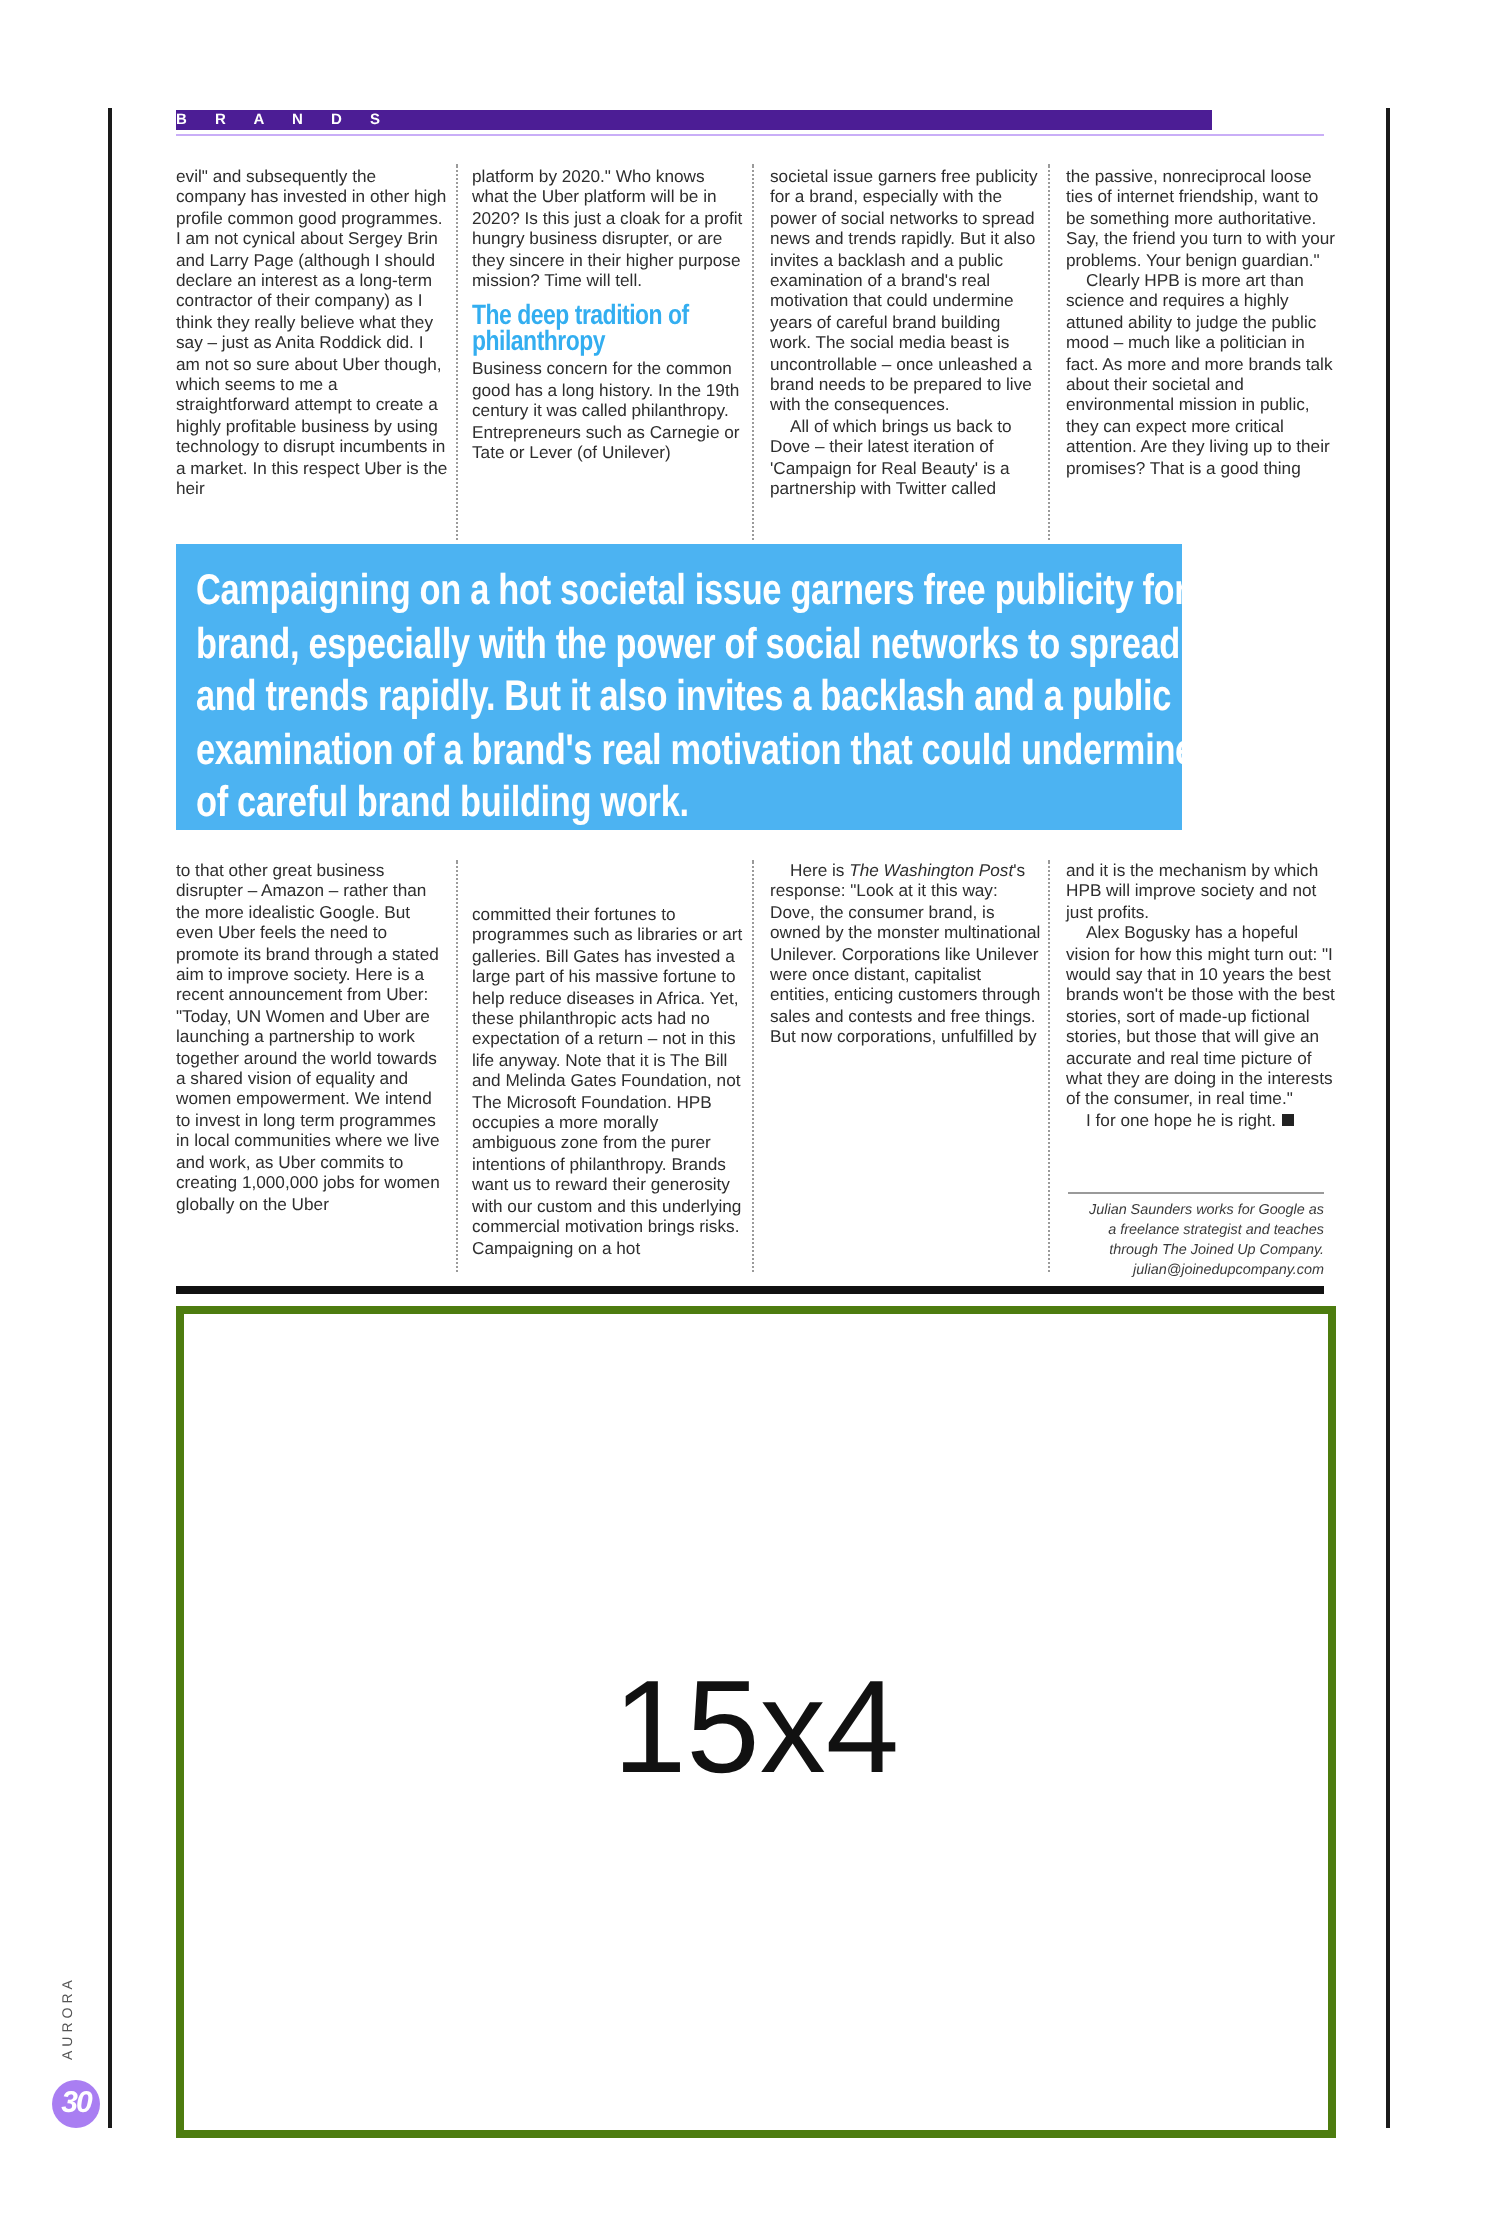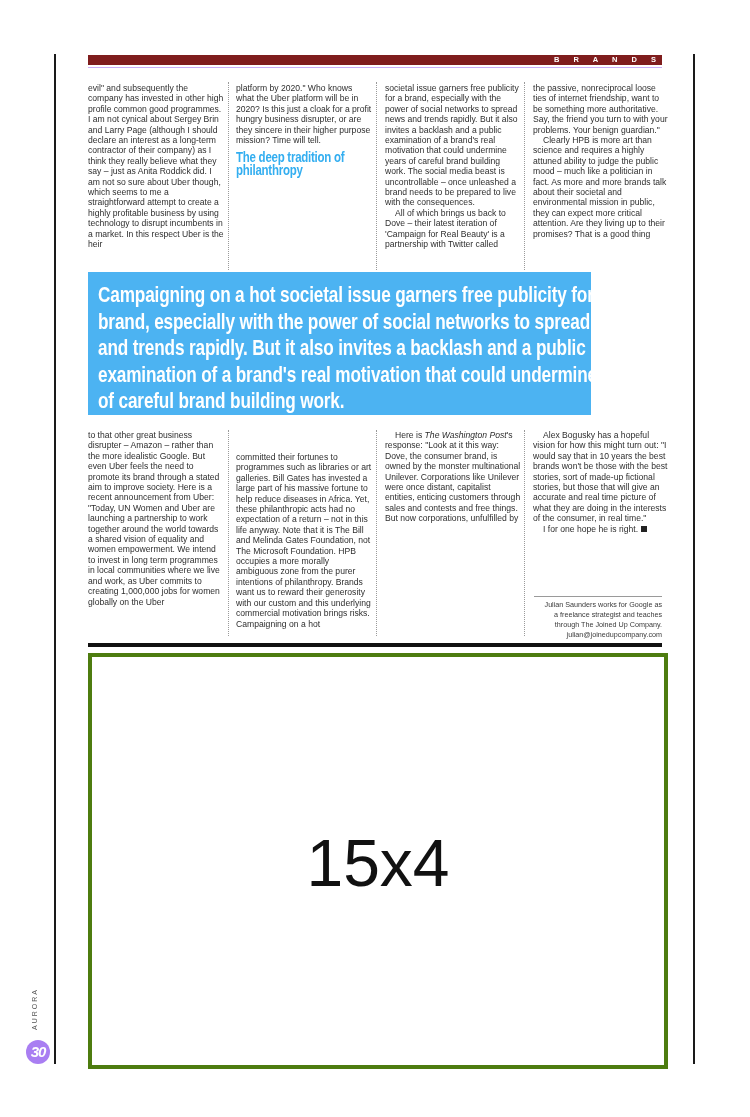--- a/index.html
+++ b/index.html
@@ -1,35 +1,35 @@
 <!DOCTYPE html>
 <html><head>
 <meta charset="utf-8">
 <style>
   html, body { margin:0; padding:0; background:#ffffff; }
   body { width:750px; height:1117px; position:relative; overflow:hidden; font-family:"Liberation Sans", sans-serif; color:#2a2a2a; }
 
   .page-rule-left { position:absolute; left:54px; top:54px; width:2px; height:1010px; background:#1a1a1a; }
   .page-rule-right { position:absolute; left:693px; top:54px; width:2px; height:1010px; background:#1a1a1a; }
 
-  .section-banner { position:absolute; left:88px; top:55px; width:574px; height:10px; background:#7f1d1d; color:#ffffff; font-size:7.5px; font-weight:bold; letter-spacing:6px; text-align:right; line-height:10px; }
+  .section-banner { position:absolute; left:88px; top:55px; width:518px; height:10px; background:#4c1d95; color:#ffffff; font-size:7.5px; font-weight:bold; letter-spacing:6px; text-align:left; line-height:10px; }
   .section-banner-underline { position:absolute; left:88px; top:67px; width:574px; height:1px; background:#c9aef7; }
 
   .col { position:absolute; width:136px; font-size:8.6px; line-height:10.4px; color:#2e2e2e; }
   .col p { margin:0; }
   .col p.indent { text-indent:10px; }
   .col-divider { position:absolute; width:0; border-left:1px dotted #9a9a9a; }
 
   .subhead { font-family:"Liberation Sans", sans-serif; font-weight:bold; color:#33aef0; font-size:14px; line-height:13px; letter-spacing:-0.3px; transform:scaleX(0.82); transform-origin:left; width:170px; margin:6px 0 2px 0; }
 
   .pullquote { position:absolute; left:88px; top:272px; width:503px; height:143px; background:#4cb3f2; box-sizing:border-box; padding:10px 10px 0 10px; }
   .pullquote-text { color:#ffffff; font-weight:bold; font-size:21.5px; line-height:26.5px; letter-spacing:-0.2px; transform:scaleX(0.80); transform-origin:left top; width:690px; font-family:"Liberation Sans", sans-serif; }
 
   .bio-rule { position:absolute; left:534px; top:596px; width:128px; height:1px; background:#9a9a9a; }
-  .bio { position:absolute; left:528px; top:600px; width:134px; font-size:7.2px; line-height:10px; text-align:right; color:#3a3a3a; }
+  .bio { position:absolute; left:528px; top:600px; width:134px; font-size:7.2px; line-height:10px; font-style:italic; text-align:right; color:#3a3a3a; }
 
   .heavy-rule { position:absolute; left:88px; top:643px; width:574px; height:4px; background:#111111; }
 
   .ad-box { position:absolute; left:88px; top:653px; width:572px; height:408px; border:4px solid #4d7c0f; background:#ffffff; }
   .ad-label { position:absolute; left:0; right:0; top:168px; text-align:center; font-size:66px; color:#111111; font-family:"Liberation Sans", sans-serif; }
 
   .folio-mag { position:absolute; left:20px; top:992px; width:40px; font-size:7px; letter-spacing:2px; color:#555; transform:rotate(-90deg); transform-origin:left top; top:1030px; left:31px; }
   .folio-page { position:absolute; left:26px; top:1040px; width:24px; height:24px; border-radius:50%; background:#a97ef2; color:#ffffff; font-weight:bold; font-size:15px; line-height:24px; text-align:center; letter-spacing:-1px;font-style:italic; }
   .square-mark { display:inline-block; width:6px; height:6px; background:#222; margin-left:3px; vertical-align:0px; }
 </style>
@@ -43,20 +43,21 @@
 <div class="section-banner-underline"></div>
 
 <div class="col" style="left:88px; top:83px;">
   <p>evil" and subsequently the company has invested in other high profile common good programmes. I am not cynical about Sergey Brin and Larry Page (although I should declare an interest as a long-term contractor of their company) as I think they really believe what they say – just as Anita Roddick did. I am not so sure about Uber though, which seems to me a straightforward attempt to create a highly profitable business by using technology to disrupt incumbents in a market. In this respect Uber is the heir</p>
 </div>
 <div class="col-divider" style="left:228px; top:82px; height:188px;"></div>
 
 <div class="col" style="left:236px; top:83px;">
   <p>platform by 2020." Who knows what the Uber platform will be in 2020? Is this just a cloak for a profit hungry business disrupter, or are they sincere in their higher purpose mission? Time will tell.</p>
   <div class="subhead">The deep tradition of philanthropy</div>
+  <p>Business concern for the common good has a long history. In the 19th century it was called philanthropy. Entrepreneurs such as Carnegie or Tate or Lever (of Unilever)</p>
 </div>
 <div class="col-divider" style="left:376px; top:82px; height:188px;"></div>
 
 <div class="col" style="left:385px; top:83px;">
   <p>societal issue garners free publicity for a brand, especially with the power of social networks to spread news and trends rapidly. But it also invites a backlash and a public examination of a brand's real motivation that could undermine years of careful brand building work. The social media beast is uncontrollable – once unleashed a brand needs to be prepared to live with the consequences.</p>
   <p class="indent">All of which brings us back to Dove – their latest iteration of 'Campaign for Real Beauty' is a partnership with Twitter called</p>
 </div>
 <div class="col-divider" style="left:524px; top:82px; height:188px;"></div>
 
 <div class="col" style="left:533px; top:83px;">
@@ -77,20 +78,21 @@
   <p>committed their fortunes to programmes such as libraries or art galleries. Bill Gates has invested a large part of his massive fortune to help reduce diseases in Africa. Yet, these philanthropic acts had no expectation of a return – not in this life anyway. Note that it is The Bill and Melinda Gates Foundation, not The Microsoft Foundation. HPB occupies a more morally ambiguous zone from the purer intentions of philanthropy. Brands want us to reward their generosity with our custom and this underlying commercial motivation brings risks. Campaigning on a hot</p>
 </div>
 <div class="col-divider" style="left:376px; top:430px; height:206px;"></div>
 
 <div class="col" style="left:385px; top:430px;">
   <p class="indent"><span>Here is </span><em>The Washington Post</em><span>'s response: "Look at it this way: Dove, the consumer brand, is owned by the monster multinational Unilever. Corporations like Unilever were once distant, capitalist entities, enticing customers through sales and contests and free things. But now corporations, unfulfilled by</span></p>
 </div>
 <div class="col-divider" style="left:524px; top:430px; height:206px;"></div>
 
 <div class="col" style="left:533px; top:430px;">
+  <p>and it is the mechanism by which HPB will improve society and not just profits.</p>
   <p class="indent">Alex Bogusky has a hopeful vision for how this might turn out: "I would say that in 10 years the best brands won't be those with the best stories, sort of made-up fictional stories, but those that will give an accurate and real time picture of what they are doing in the interests of the consumer, in real time."</p>
   <p class="indent"><span>I for one hope he is right.</span><span class="square-mark"></span></p>
 </div>
 
 <div class="bio-rule"></div>
 <div class="bio">
   <div>Julian Saunders works for Google as</div>
   <div>a freelance strategist and teaches</div>
   <div>through The Joined Up Company.</div>
   <div>julian@joinedupcompany.com</div>

